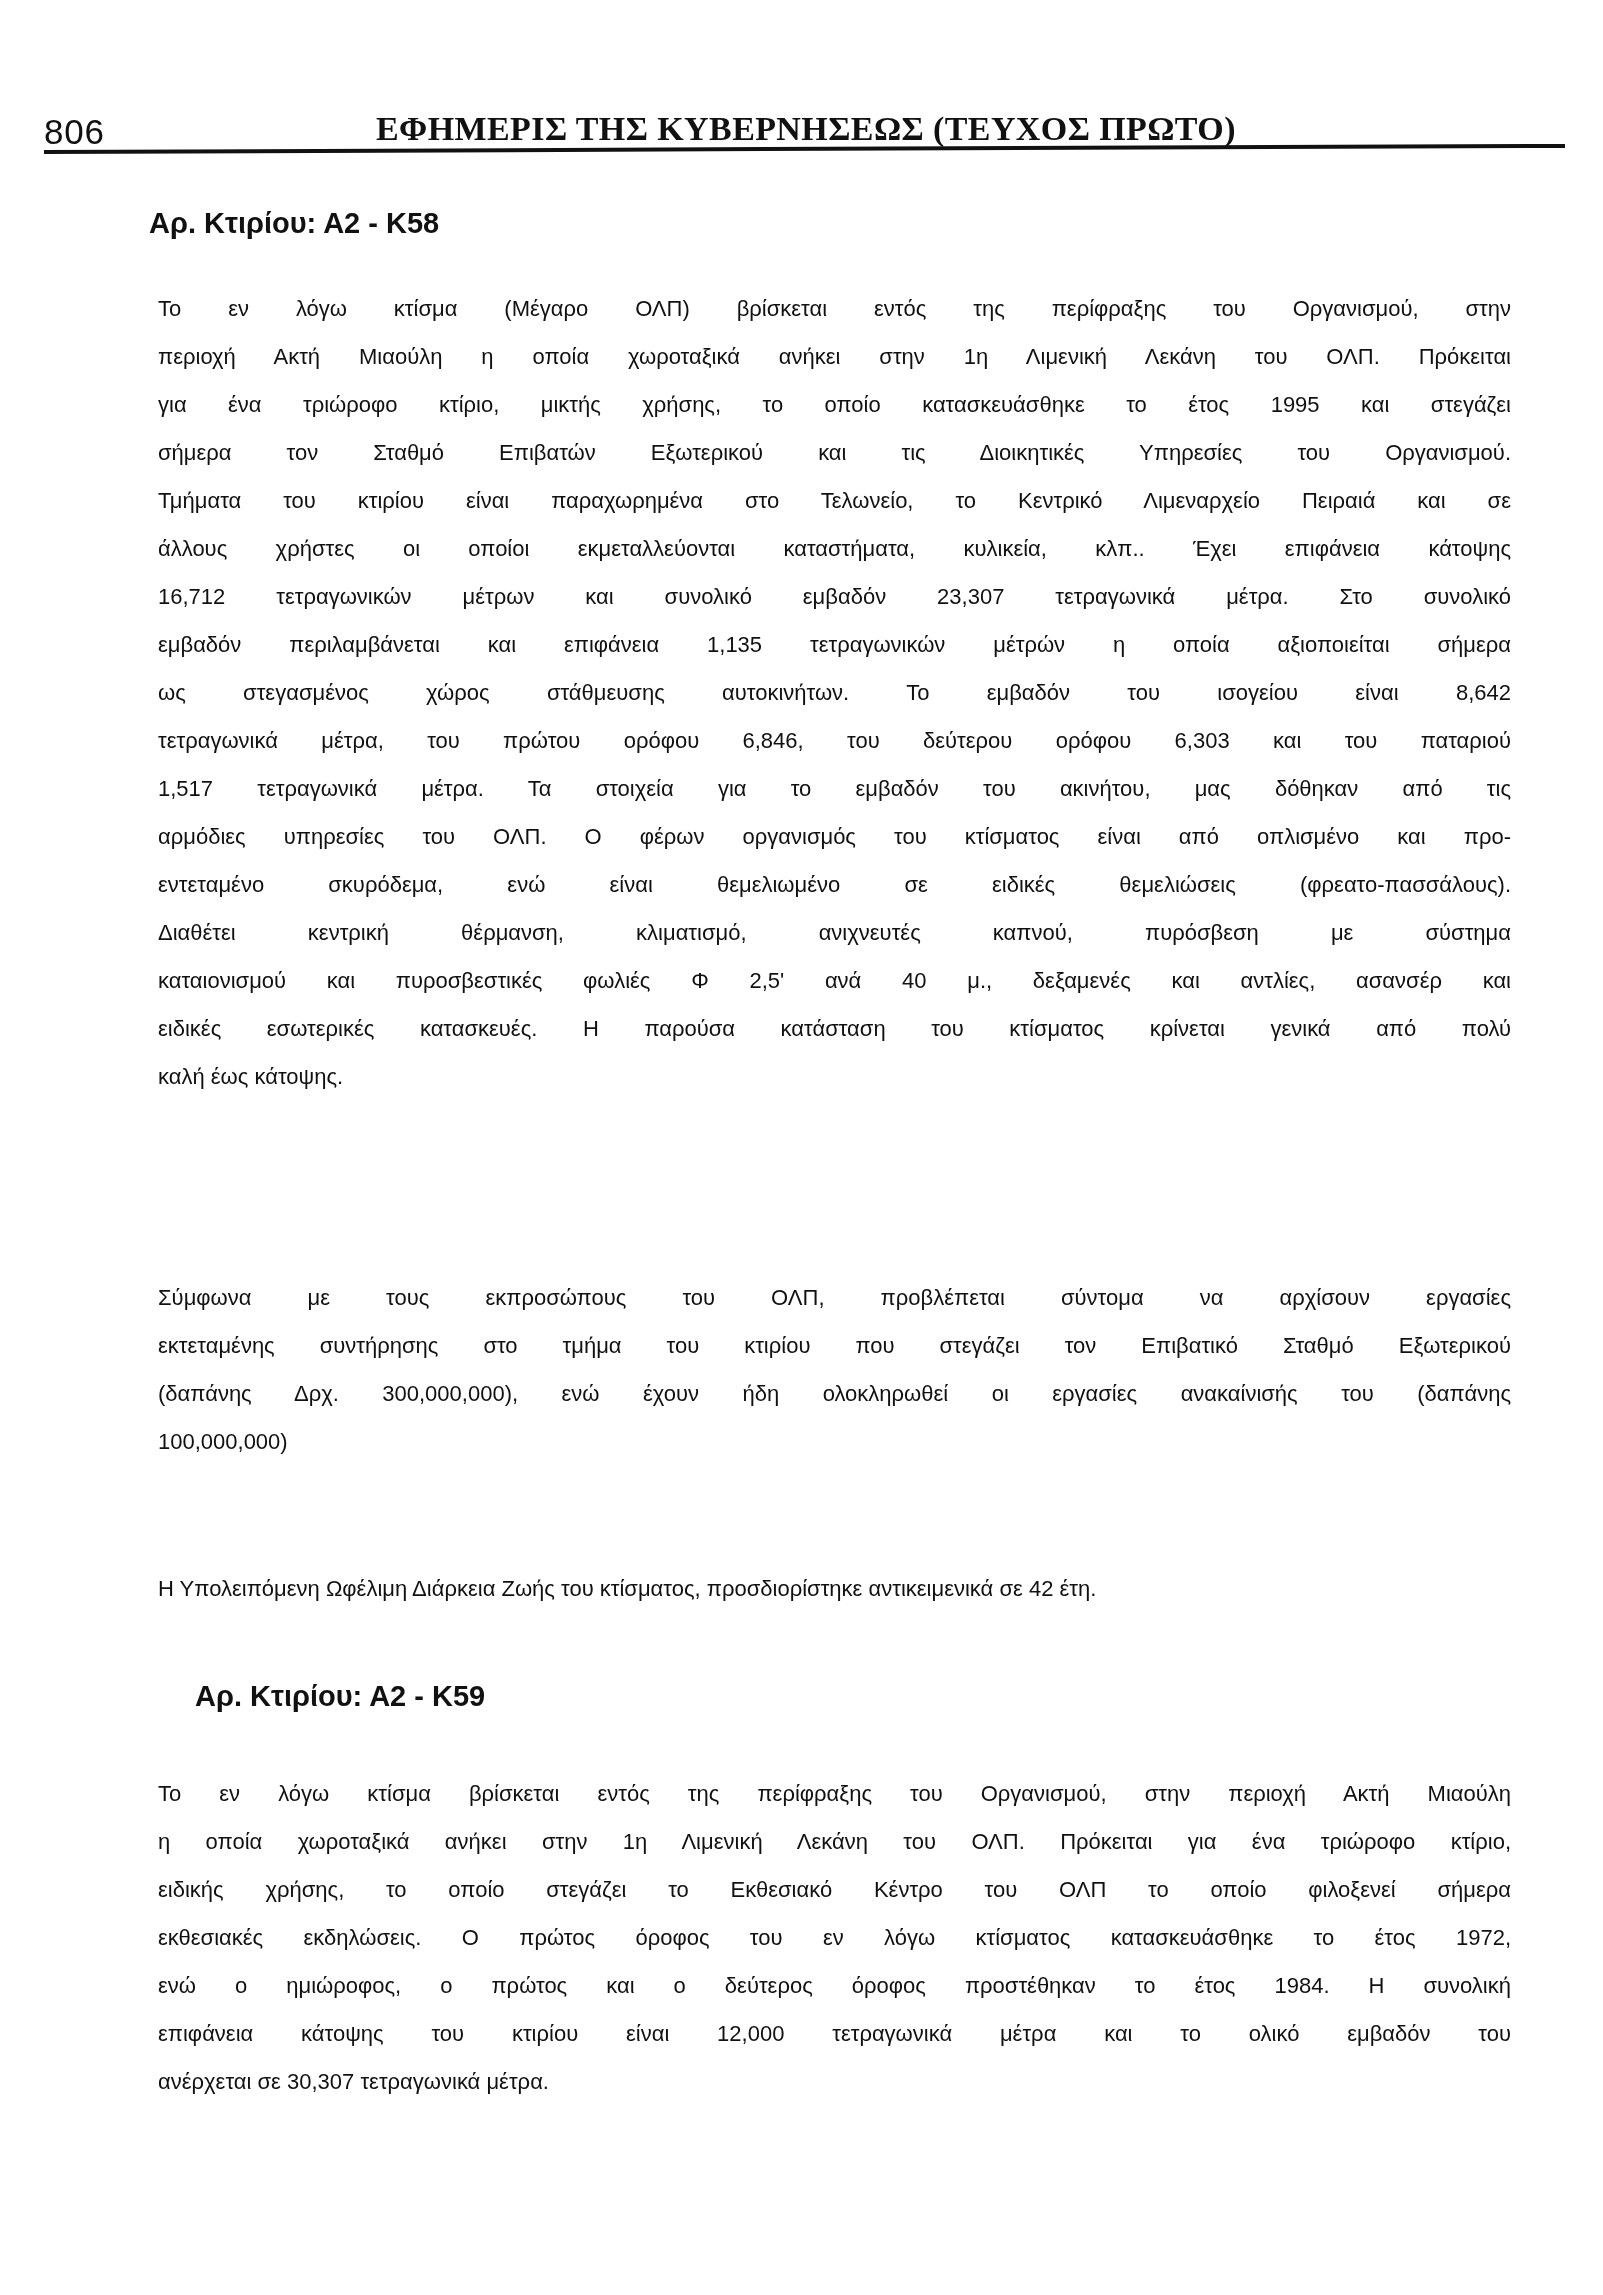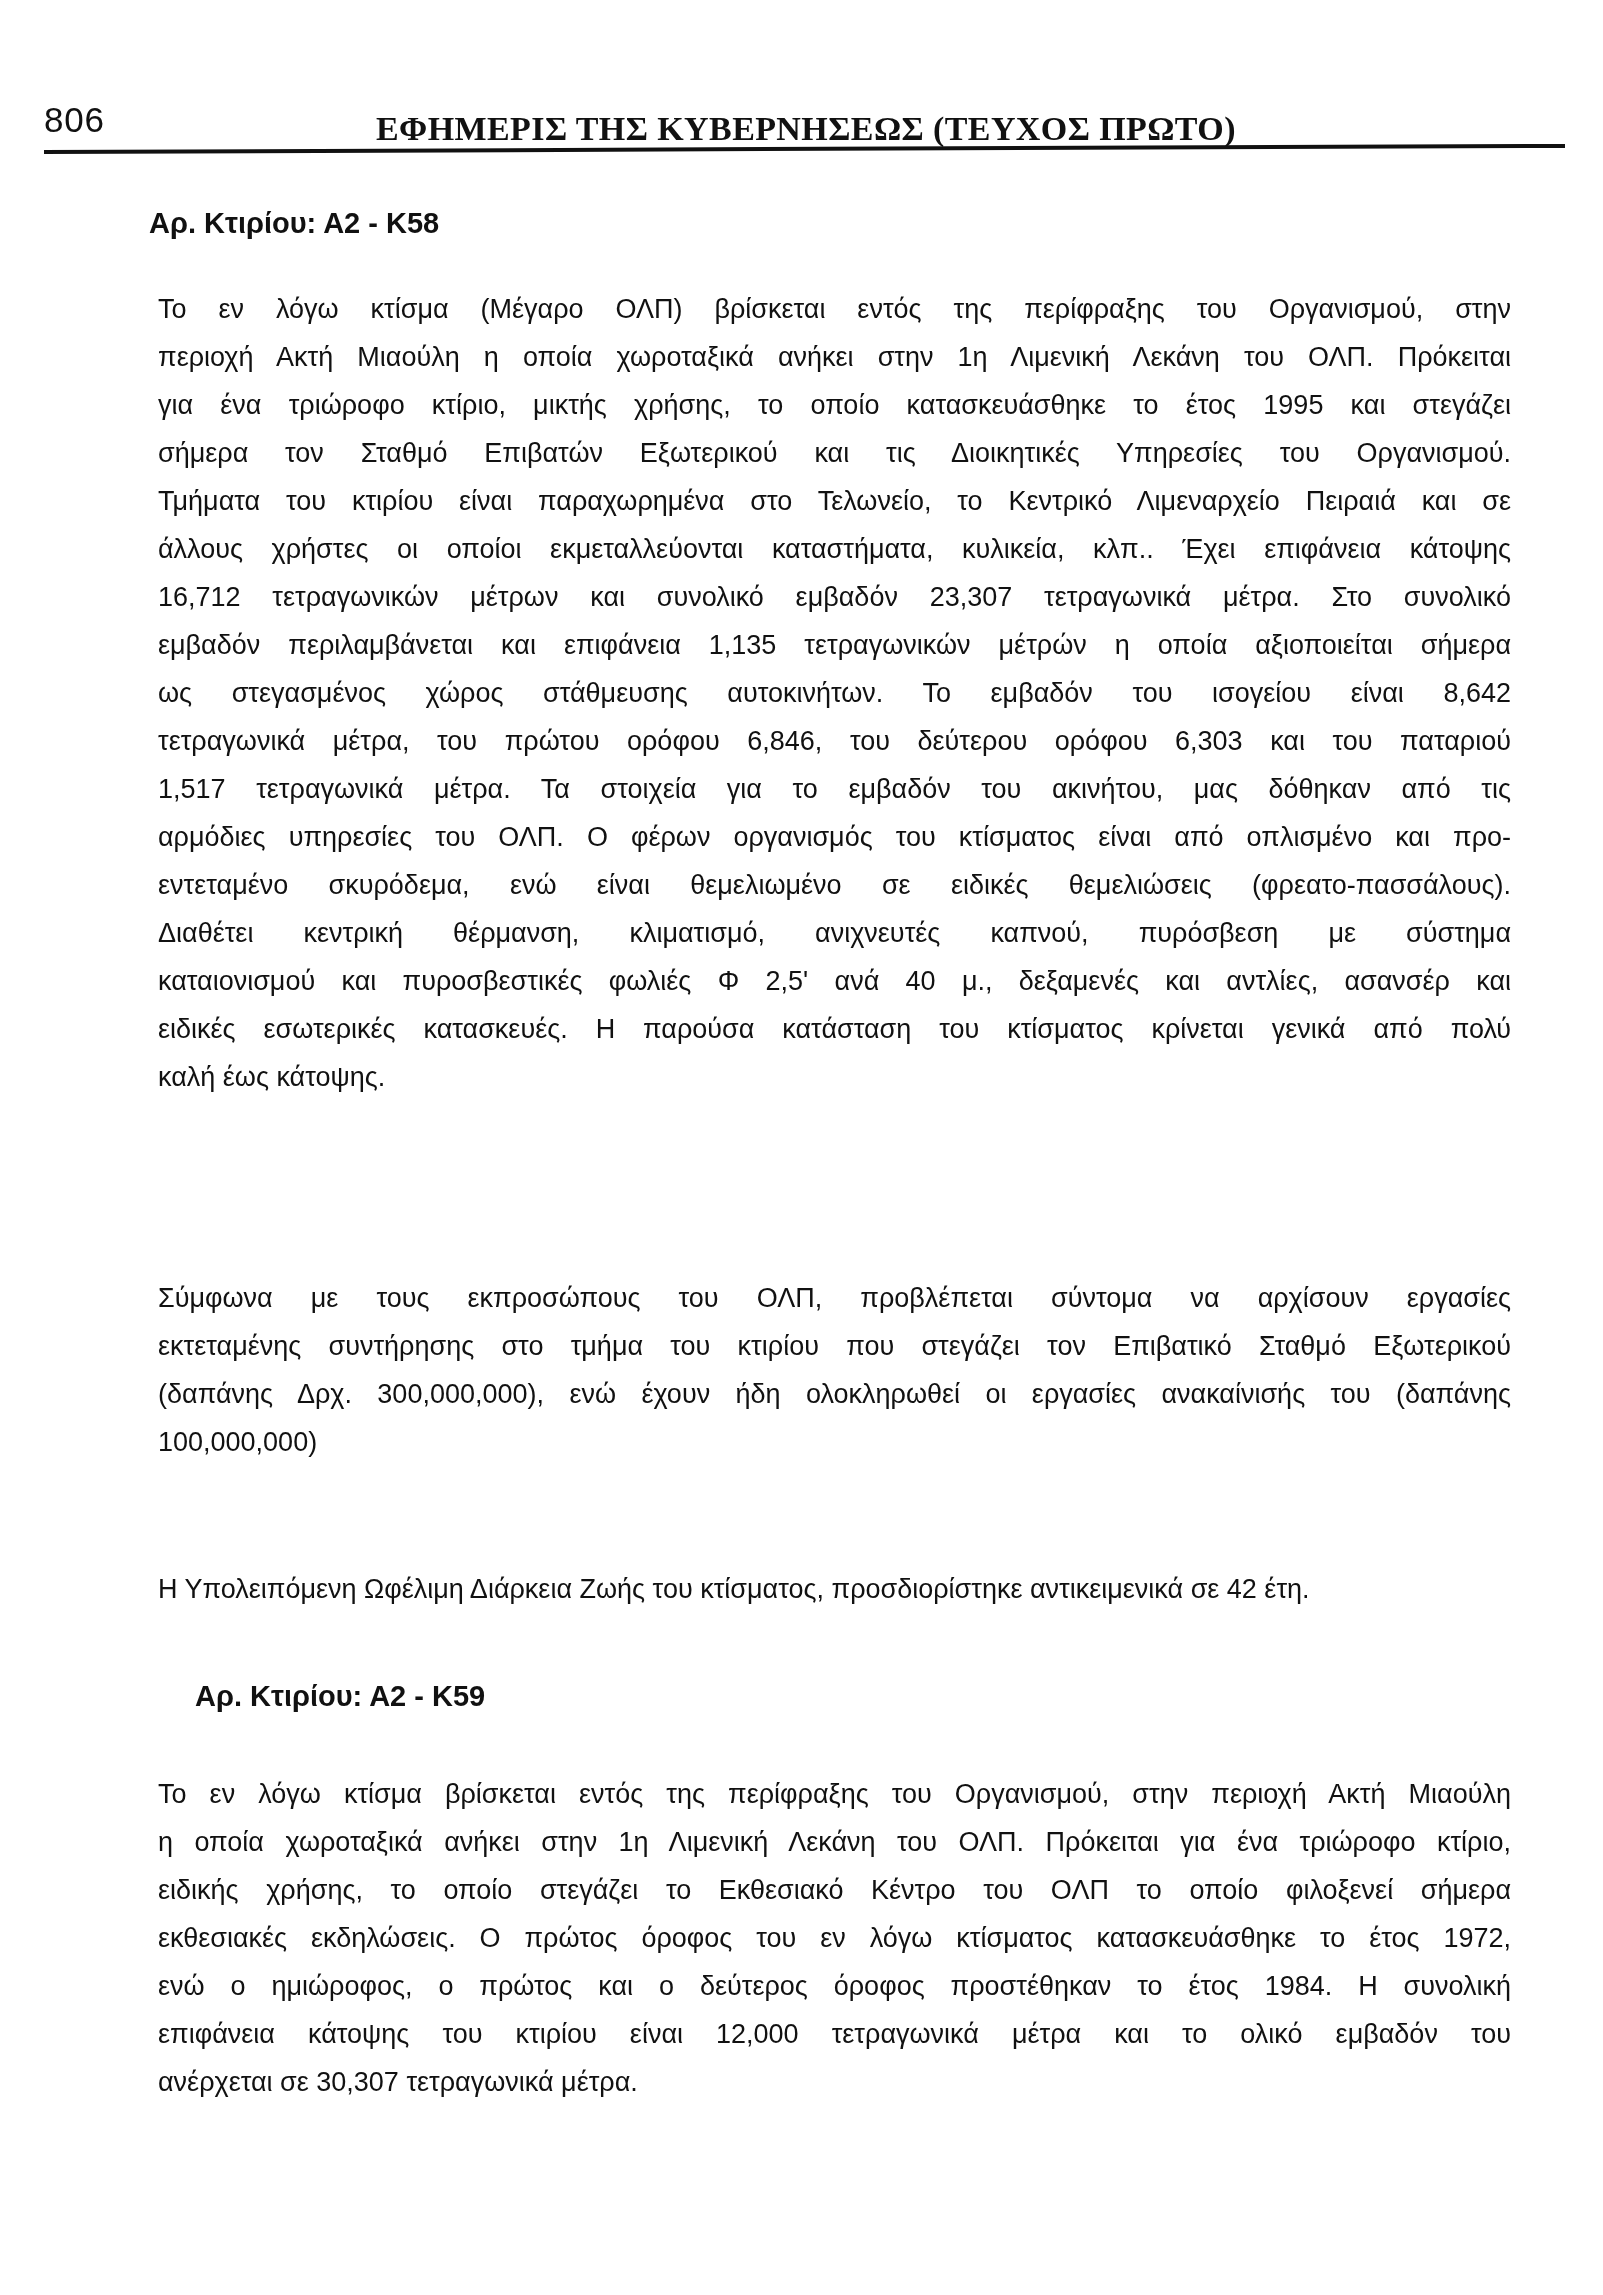--- a/index.html
+++ b/index.html
@@ -1,21 +1,21 @@
 <!DOCTYPE html>
 <html style="font-size:12.8px"><head>
 <meta charset="utf-8">
 <style>
   html, body { margin: 0; padding: 0; background: #ffffff; }
   body { width: 1604px; height: 2295px; position: relative; overflow: hidden; color: #111111; font-family: "Liberation Sans", "DejaVu Sans", sans-serif; }
-  .page-number { position: absolute; left: 44px; top: 100px; font-size: 35px; line-height: 40px; letter-spacing: 0.8px; }
+  .page-number { position: absolute; left: 44px; top: 112px; font-size: 35px; line-height: 40px; letter-spacing: 0.8px; }
   .running-head { position: absolute; left: 376px; top: 109px; font-size: 34px; line-height: 40px; font-weight: bold; letter-spacing: 0.4px; white-space: nowrap; font-family: Liberation Serif, serif; }
   .head-rule { position: absolute; left: 44px; top: 150px; width: 1521px; height: 4px; background: #111111; transform: rotate(-0.23deg); transform-origin: left center; }
   .section-heading { position: absolute; left: 149px; font-size: 29px; line-height: 35px; font-weight: bold; white-space: nowrap; }
-  .para { position: absolute; left: 158px; width: 1353px; font-size: 27px; line-height: 48px; text-align: justify; text-align-last: left; }
+  .para { position: absolute; left: 158px; width: 1353px; font-size: 22px; line-height: 48px; text-align: justify; text-align-last: left; }
   .para .ln { display: block; text-align: justify; text-align-last: justify; white-space: nowrap; }
   .para .ln.last { text-align-last: left; }
 </style>
 </head>
 <body>
 
 <div>
   <div class="page-number">806</div>
   <div class="running-head">ΕΦΗΜΕΡΙΣ ΤΗΣ ΚΥΒΕΡΝΗΣΕΩΣ (ΤΕΥΧΟΣ ΠΡΩΤΟ)</div>
   <div class="head-rule"></div>

